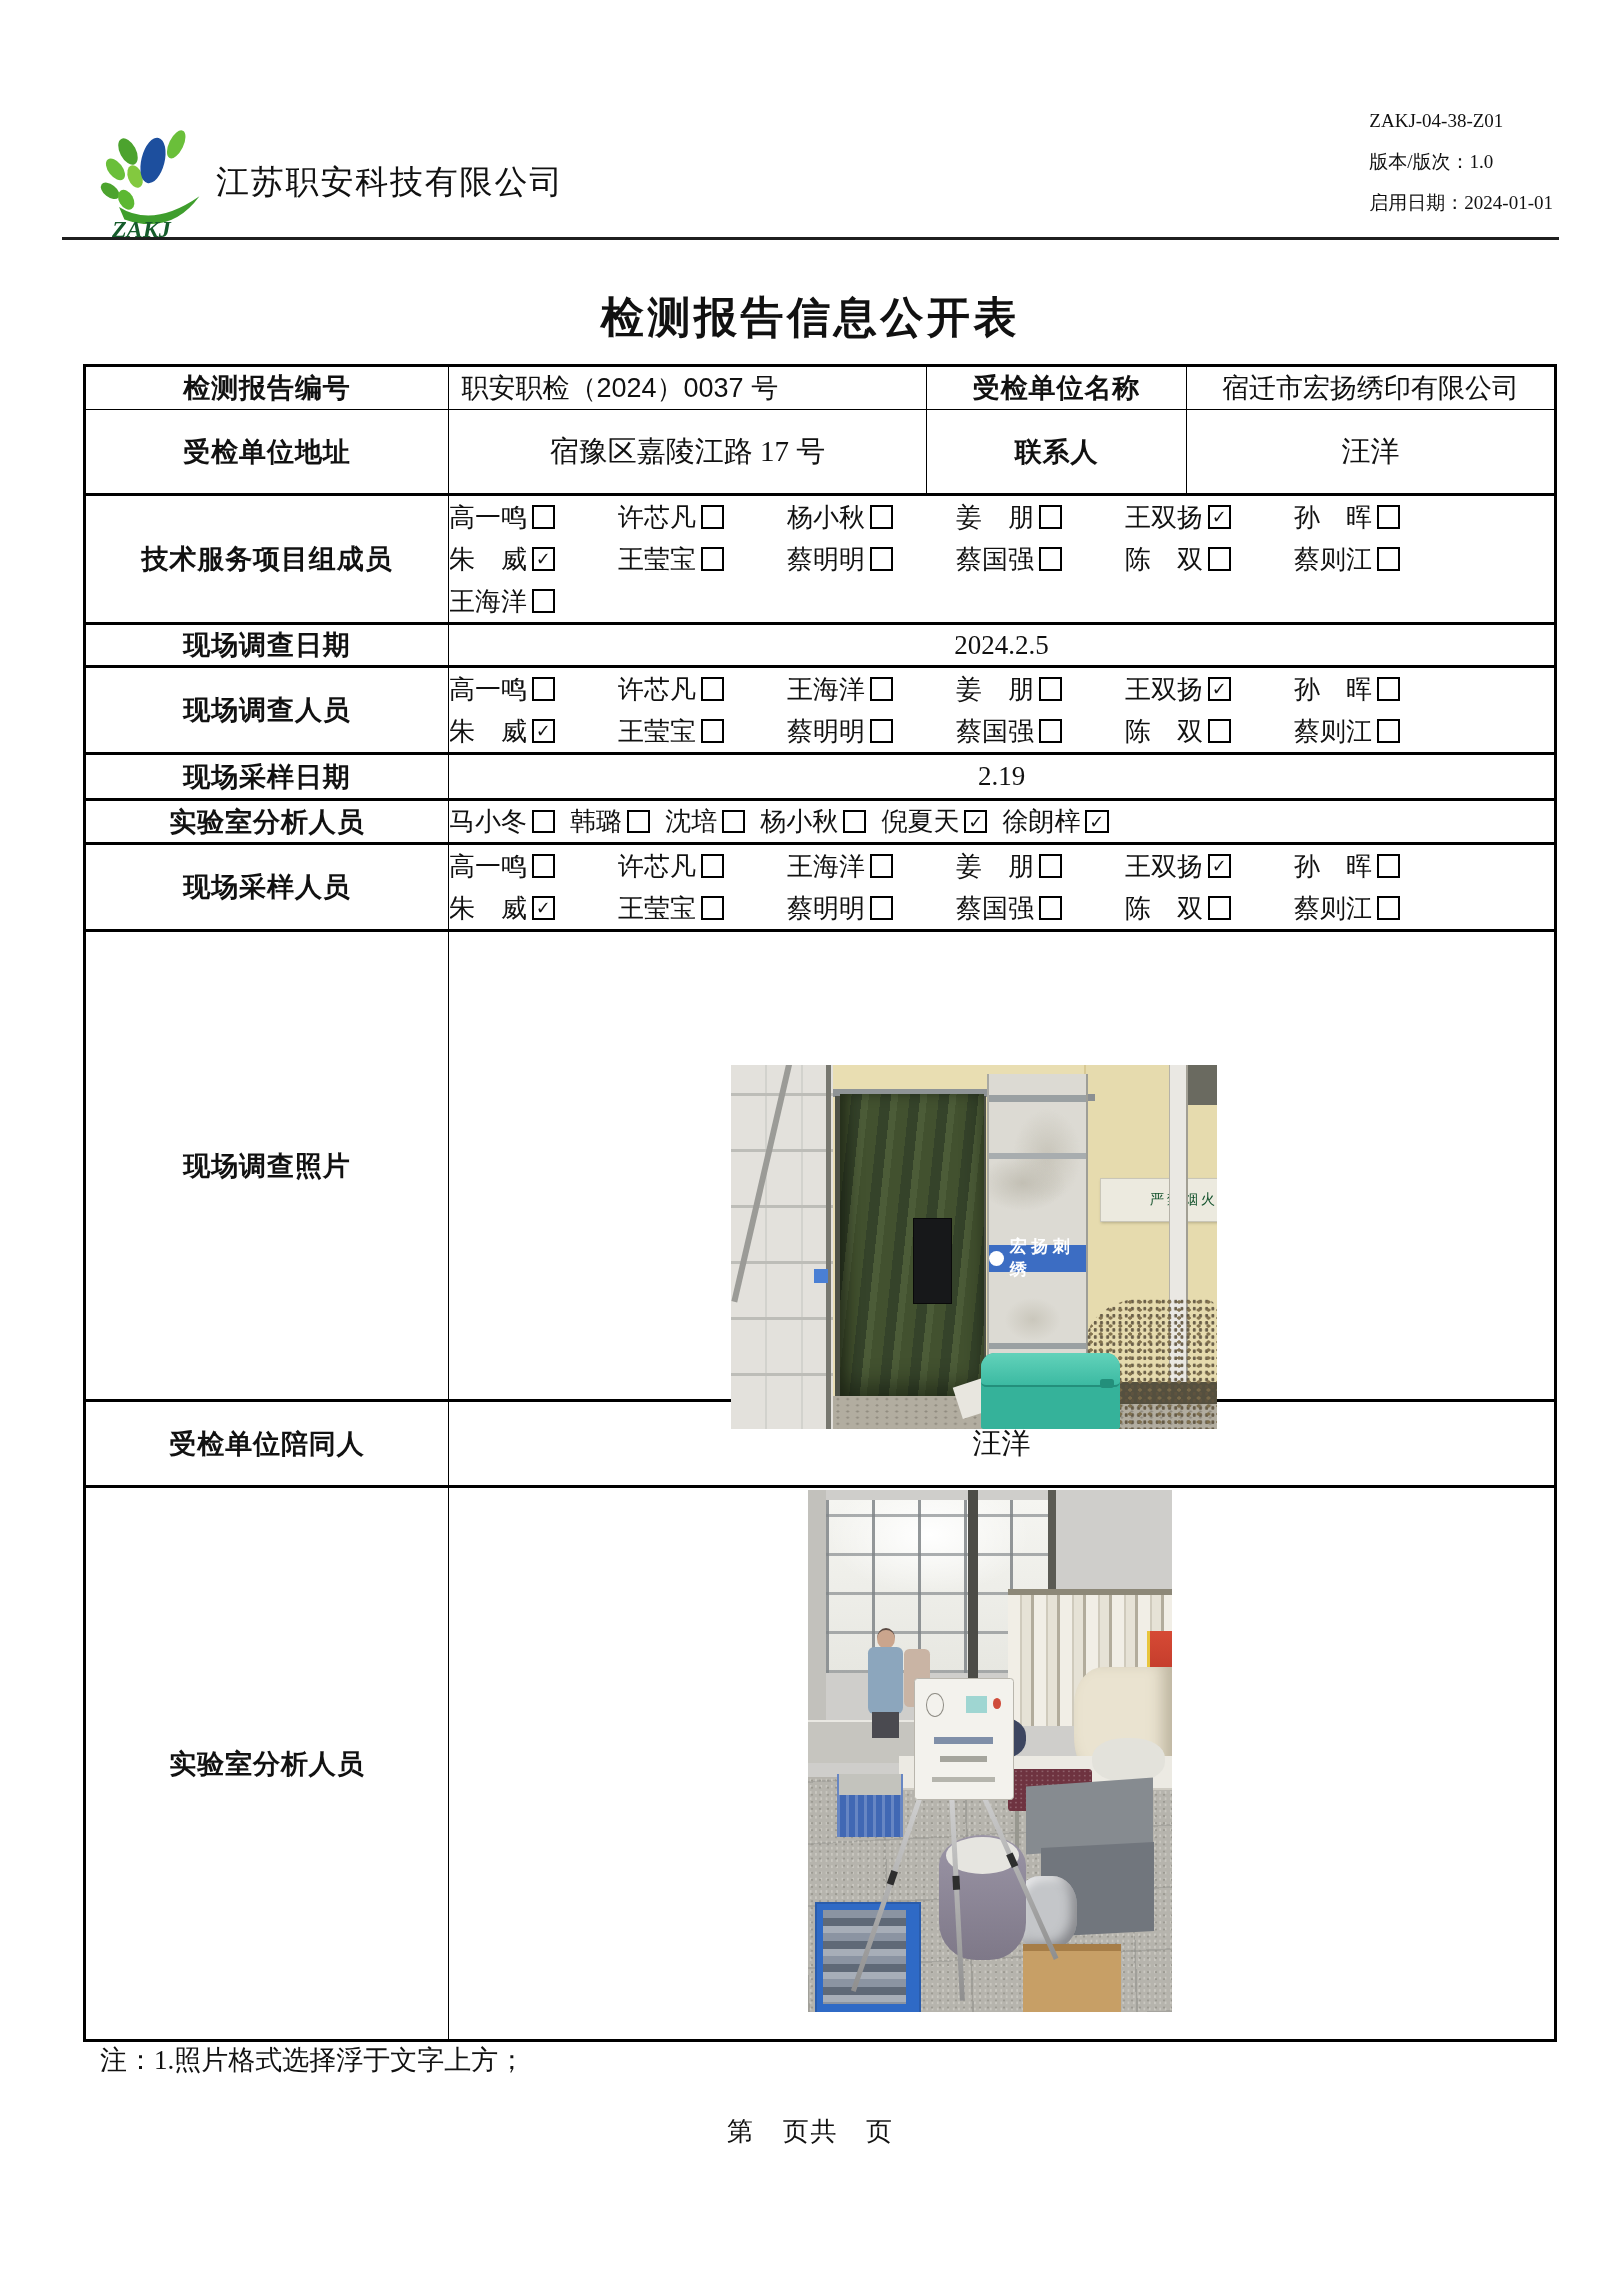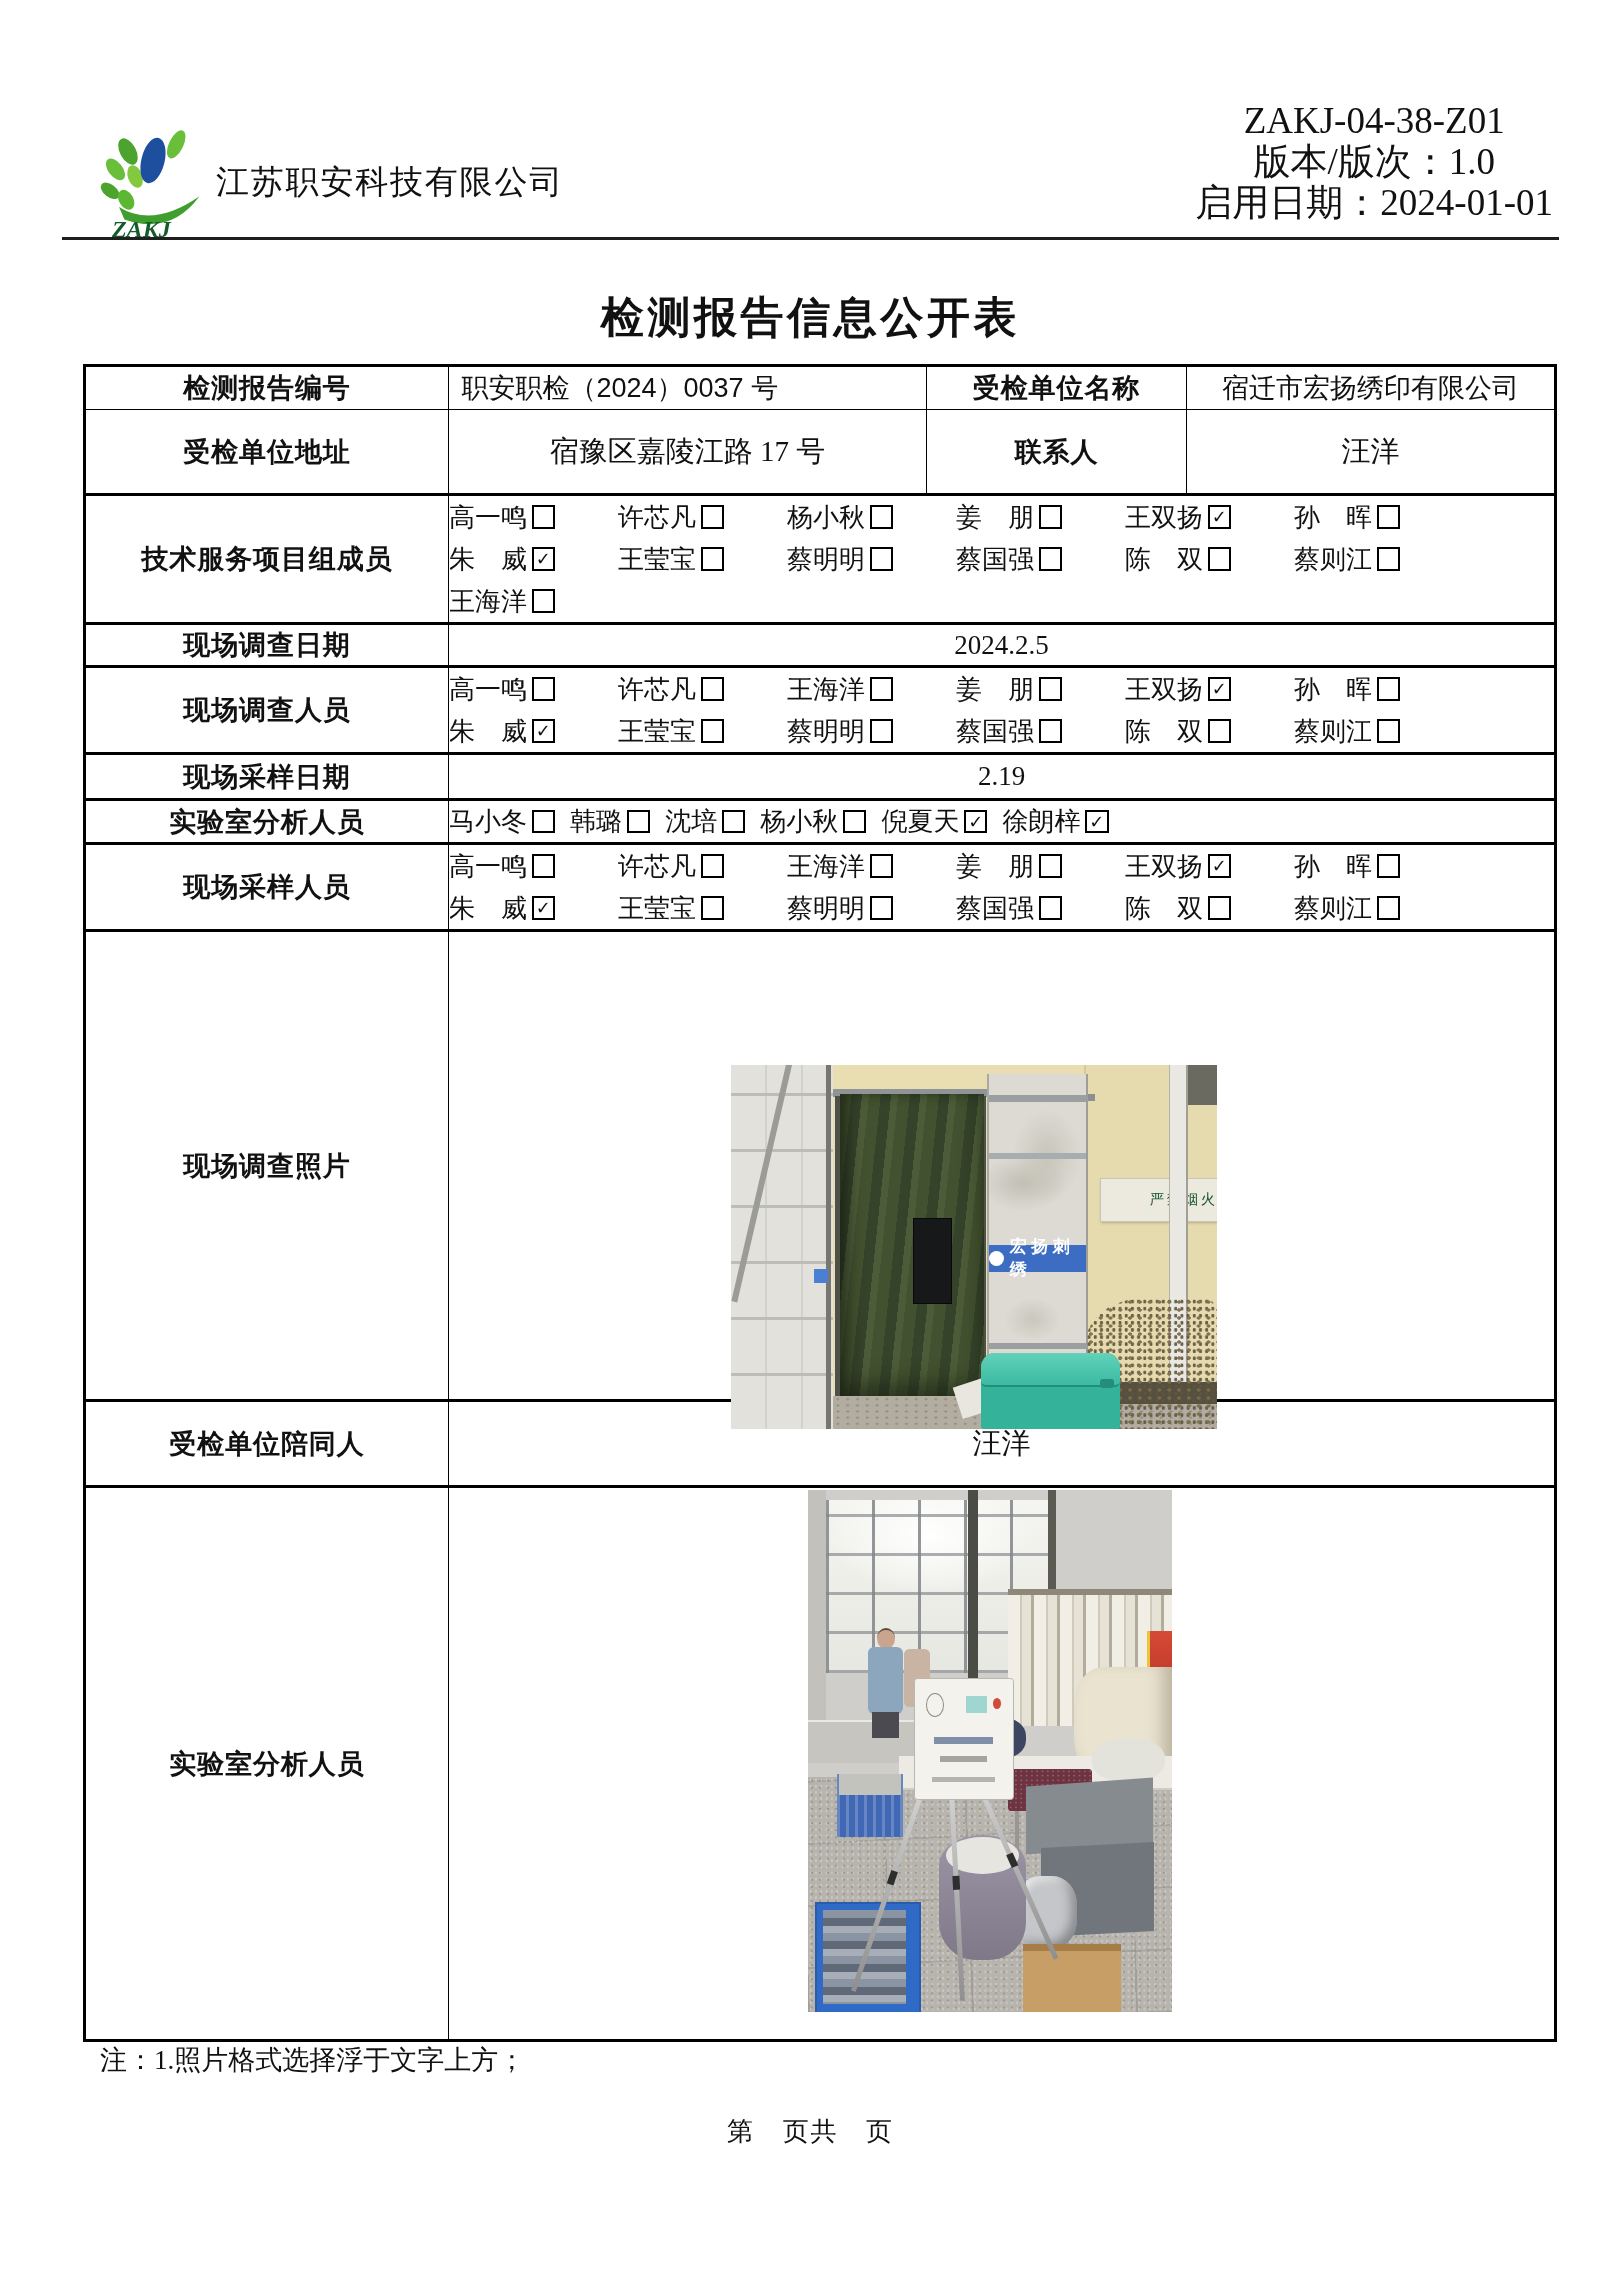--- a/index.html
+++ b/index.html
@@ -1,21 +1,21 @@
 <!DOCTYPE html>
 <html style="font-size:14.3px"><head>
 <meta charset="utf-8">
 <style>
   html,body{margin:0;padding:0;background:#ffffff;}
   .page{position:relative;width:1621px;height:2281px;background:#ffffff;overflow:hidden;
         font-family:"Liberation Serif",serif;color:#111;}
 
   
   .company-name{position:absolute;left:216px;top:160px;font-size:33px;letter-spacing:1.8px;}
-  .doc-meta{position:absolute;right:68px;top:100px;text-align:center;font-size:37px;line-height:41px;}
+  .doc-meta{position:absolute;right:68px;top:100px;text-align:left;font-size:19px;line-height:41px;}
   .header-rule{position:absolute;left:62px;top:237px;width:1497px;height:2.7px;background:#1f1f1f;}
   .logo-zakj{position:absolute;left:94px;top:114px;width:143px;height:134px;}
 
   
   .doc-title{position:absolute;left:0;top:289px;width:100%;text-align:center;
              font-family:"Liberation Sans",sans-serif;font-weight:bold;font-size:43px;letter-spacing:3.6px;}
 
   
   table.doc-table{position:absolute;left:83px;top:364px;width:1471px;table-layout:fixed;
                   border-collapse:collapse;border:3.6px solid #000;}

